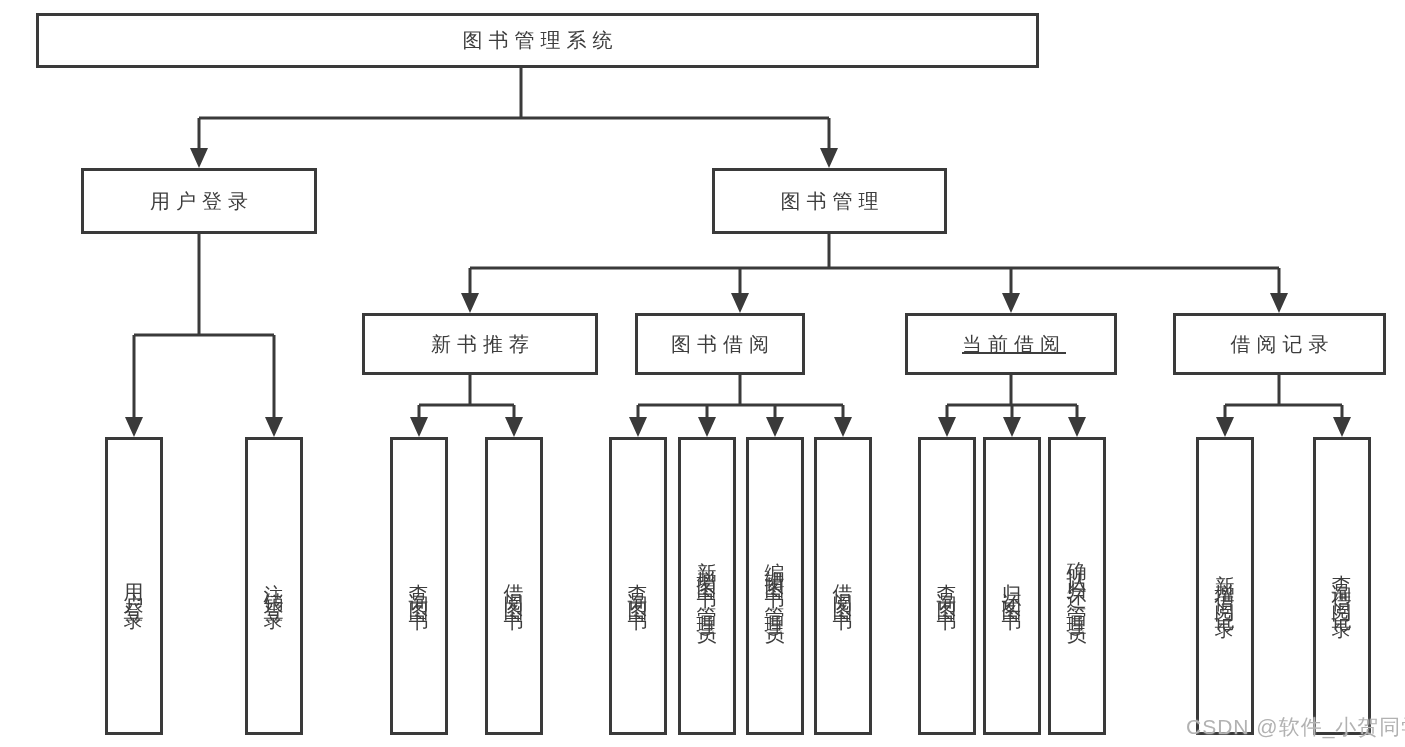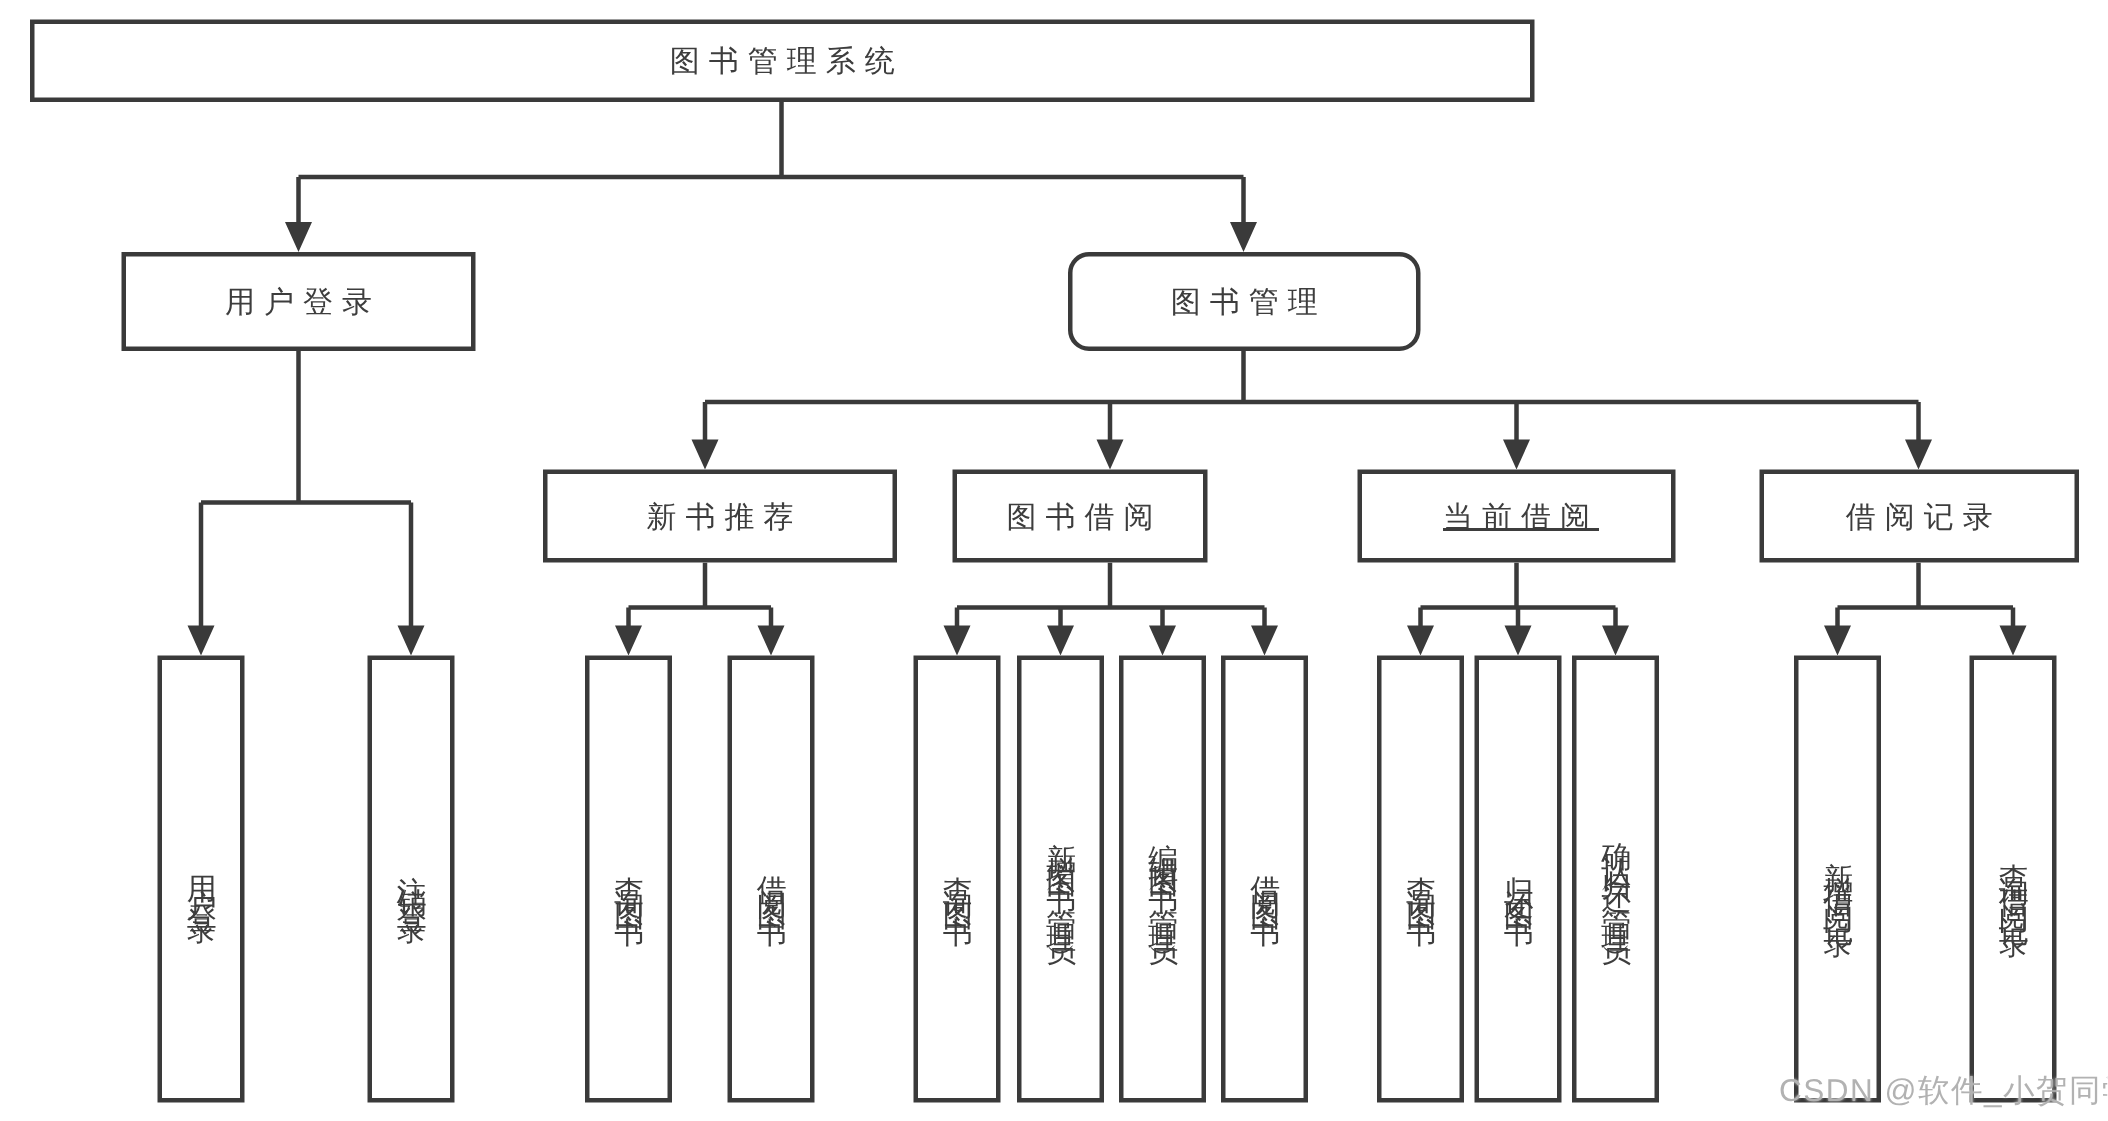--- a/index.html
+++ b/index.html
@@ -114,28 +114,28 @@
       M698 417 L716 417 L707 437 Z
       M766 417 L784 417 L775 437 Z
       M834 417 L852 417 L843 437 Z
       M938 417 L956 417 L947 437 Z
       M1003 417 L1021 417 L1012 437 Z
       M1068 417 L1086 417 L1077 437 Z
       M1216 417 L1234 417 L1225 437 Z
       M1333 417 L1351 417 L1342 437 Z"></path>
   </svg>
 
-  <div class="node" style="left:20px; top:13px; width:1003px; height:55px;">
+  <div class="node" style="left:36px; top:13px; width:1003px; height:55px;">
     <span>图书管理系统</span>
   </div>
 
   <div class="node" style="left:81px; top:168px; width:236px; height:66px;">
     <span>用户登录</span>
   </div>
-  <div class="node" style="left:712px; top:168px; width:235px; height:66px;border-radius:14px;">
+  <div class="node" style="left:712px; top:168px; width:235px; height:66px;">
     <span>图书管理</span>
   </div>
 
   <div class="node" style="left:362px; top:313px; width:236px; height:62px;">
     <span>新书推荐</span>
   </div>
   <div class="node" style="left:635px; top:313px; width:170px; height:62px;">
     <span>图书借阅</span>
   </div>
   <div class="node" style="left:905px; top:313px; width:212px; height:62px;text-decoration:underline;">

